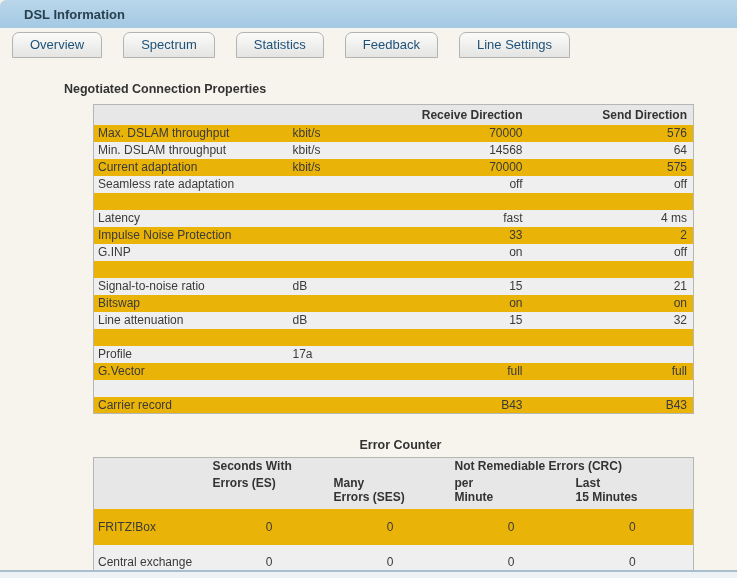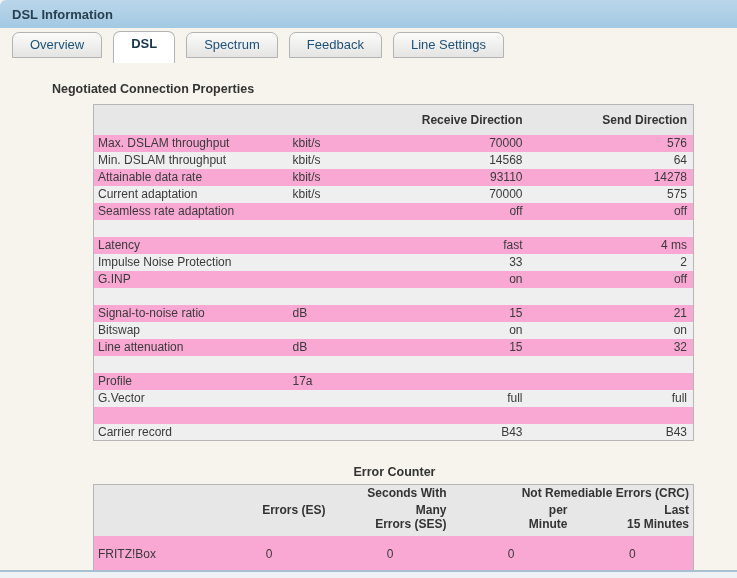--- a/index.html
+++ b/index.html
@@ -14,39 +14,39 @@
     width: 737px;
     height: 578px;
     background: #f6f4ec;
   }
   
   .titlebar {
     height: 28px;
     background: linear-gradient(#bad6ea, #a3c9e3);
     border-top-left-radius: 6px;
     line-height: 28px;
-    padding-left: 12px;
+    padding-left: 24px;
   }
   .titlebar .title-text {
     font-size: 13px;
     font-weight: 700;
     color: #28404f;
   }
   
   .tabbar {
     height: 34px;
     padding: 4px 0 0 12px;
     display: flex;
     align-items: flex-start;
   }
   .tab {
     height: 26px;
     line-height: 24px;
     padding: 0 17px;
-    margin-right: 11px;
+    margin-right: 21px;
     border: 1px solid #b3b3b3;
     border-radius: 7px 7px 0 0;
     background: linear-gradient(#fbfbfa, #e4e4e2);
     color: #1e5178;
     font-size: 13px;
     cursor: pointer;
     white-space: nowrap;
   }
   .tab.active {
     height: 32px;
@@ -54,21 +54,21 @@
     background: #ffffff;
     border-bottom: none;
     font-weight: 700;
     color: #16364b;
   }
   
   .section-heading {
     font-size: 12.5px;
     font-weight: 700;
     color: #333333;
-    margin-left: 4px;
+    margin-left: 16px;
     padding-left: 48px;
   }
   .heading-negotiated { margin-top: 20px; }
   .heading-errors { margin-top: 24px; text-align: center; }
   
   table {
     border-collapse: collapse;
     table-layout: fixed;
     width: 600px;
     margin-left: 93px;
@@ -81,30 +81,30 @@
   th, td {
     padding: 1px 4px;
     overflow: hidden;
     white-space: nowrap;
   }
   thead th {
     background: #e7e7e7;
     font-weight: 700;
     color: #333333;
   }
-  tbody tr { height: 17px; background: #f9a8d4; }
+  tbody tr { height: 17px; background: #eab308; }
   tbody tr:nth-child(even) { background: #efefef; }
   
-  .negotiated-table thead tr { height: 30px; }
+  .negotiated-table thead tr { height: 20px; }
   .negotiated-table .c-num { text-align: right; padding-right: 6px; }
   
   .error-table thead th { white-space: pre-line; vertical-align: top; }
   .error-table .group-row { height: 17px; }
   .error-table .sub-row { height: 34px; }
-  .error-table .group-th, .error-table .sub-th { text-align: right; }
+  .error-table .group-th, .error-table .sub-th { text-align: left; }
   .error-table tbody tr { height: 36px; margin-top: 28px; }
   .error-table tbody td { vertical-align: middle; }
   .error-table .c-center { text-align: center; }
   
   .bottom-strip {
     position: absolute;
     left: 0;
     right: 0;
     top: 570px;
     height: 8px;
@@ -116,22 +116,22 @@
 <body>
 
 <div class="page">
 
   <div class="titlebar">
     <span class="title-text">DSL Information</span>
   </div>
 
   <div class="tabbar">
     <div class="tab">Overview</div>
-    <div class="tab active">DSL</div>
     <div class="tab">Spectrum</div>
+    <div class="tab">Statistics</div>
     <div class="tab">Feedback</div>
     <div class="tab">Line Settings</div>
   </div>
 
   <div class="section-heading heading-negotiated">Negotiated Connection Properties</div>
 
   <table class="negotiated-table">
     <colgroup>
       <col style="width:195px">
         <col style="width:75px">
@@ -151,26 +151,20 @@
           <td>Max. DSLAM throughput</td>
           <td>kbit/s</td>
           <td class="c-num">70000</td>
           <td class="c-num">576</td>
         </tr>
       <tr>
           <td>Min. DSLAM throughput</td>
           <td>kbit/s</td>
           <td class="c-num">14568</td>
           <td class="c-num">64</td>
-        </tr>
-      <tr>
-          <td>Attainable data rate</td>
-          <td>kbit/s</td>
-          <td class="c-num">93110</td>
-          <td class="c-num">14278</td>
         </tr>
       <tr>
           <td>Current adaptation</td>
           <td>kbit/s</td>
           <td class="c-num">70000</td>
           <td class="c-num">575</td>
         </tr>
       <tr>
           <td>Seamless rate adaptation</td>
           <td></td>

